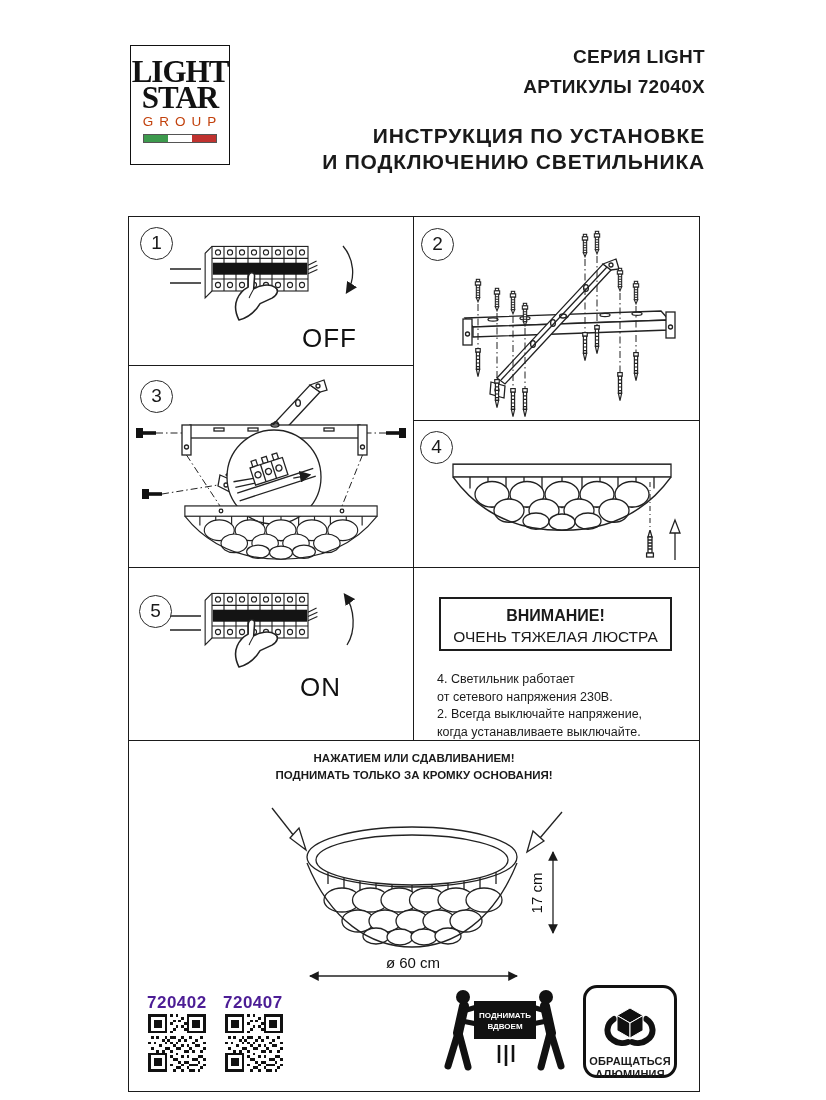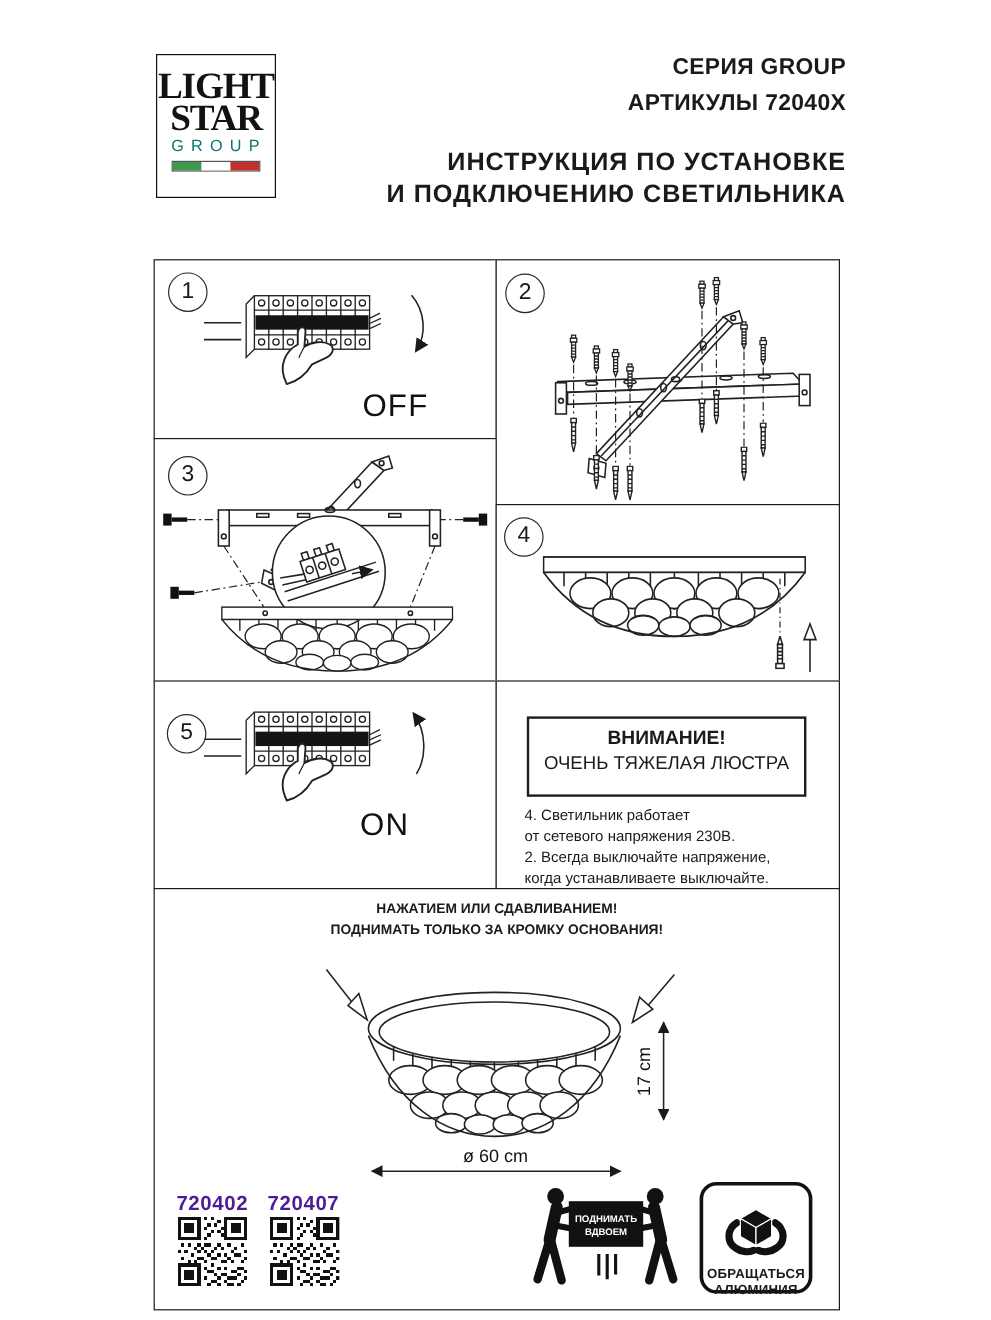--- a/index.html
+++ b/index.html
@@ -7,40 +7,40 @@
   .page { position:relative; width:826px; height:1100px; background:#fff; margin:0 auto;
           color:#1a1a1a; overflow:hidden; }
   .abs { position:absolute; }
 
   
   .logo-box { left:130px; top:45px; width:100px; height:120px; border:1.5px solid #111;
               text-align:center; background:#fff; }
   .logo-word { font-family:"Liberation Serif", serif; font-weight:bold; font-size:31px;
                line-height:26px; letter-spacing:-1px; color:#121212; }
   .logo-word.first { margin-top:13px; }
-  .logo-group { font-size:13.5px; letter-spacing:6px; padding-left:5px; margin-top:3px; color:#0f766e; }
+  .logo-group { font-size:13.5px; letter-spacing:6px; padding-left:5px; margin-top:3px; color:#c2410c; }
   .logo-flag { width:74px; height:9px; margin:5px auto 0; border:1px solid #555; display:flex; }
   .logo-flag span { flex:1; height:100%; }
 
   
   .hdr { right:121px; top:42px; text-align:right; }
   .hdr-series { font-size:19px; font-weight:bold; line-height:30px; letter-spacing:.3px; }
   .hdr-title  { margin-top:21px; font-size:21px; font-weight:bold; line-height:26px; letter-spacing:.8px; }
 
   
   .cell { position:absolute; border:1.6px solid #1b1b1b; background:#fff; }
   .stepnum { position:absolute; width:33px; height:33px; border:1.6px solid #2a2a2a; border-radius:50%;
              font-size:19px; line-height:30px; text-align:center; background:#fff; z-index:3; }
 
   svg text { font-family:"Liberation Sans", sans-serif; }
   .sw  { stroke:#222; fill:none; stroke-width:1.3; }
   .swf { stroke:#222; fill:#fff; stroke-width:1.3; }
 
   
-  .attn-box { left:439px; top:597px; width:233px; height:67px; border:2px solid #1d1d1d;
+  .attn-box { left:439px; top:597px; width:233px; height:54px; border:2px solid #1d1d1d;
               text-align:center; padding-top:6px; background:#fff; }
   .attn-title { font-size:16px; font-weight:bold; line-height:21px; }
   .attn-sub   { font-size:15.5px; line-height:22px; }
   .notes { left:437px; top:671px; width:262px; font-size:12.5px; line-height:17.5px; }
 
   
   .handling { left:138px; top:750px; width:552px; text-align:center;
               font-size:11.5px; font-weight:bold; line-height:16.5px; }
   .qr-label { font-size:17px; font-weight:bold; color:#4c1d95; letter-spacing:.5px; width:60px; }
 
@@ -152,21 +152,21 @@
     <div class="logo-word">STAR</div>
     <div class="logo-group">GROUP</div>
     <div class="logo-flag">
       <span style="background:#3d9a4d"></span>
       <span style="background:#ffffff"></span>
       <span style="background:#c0322f"></span>
     </div>
   </div>
 
   <div class="abs hdr">
-    <div class="hdr-series">СЕРИЯ GROUP</div>
+    <div class="hdr-series">СЕРИЯ LIGHT</div>
     <div class="hdr-series">АРТИКУЛЫ 72040X</div>
     <div class="hdr-title">
       <div>ИНСТРУКЦИЯ ПО УСТАНОВКЕ</div>
       <div>И ПОДКЛЮЧЕНИЮ СВЕТИЛЬНИКА</div>
     </div>
   </div>
 
   <div class="cell" style="left:128px;top:216px;width:286px;height:150px"></div>
   <div class="cell" style="left:412.5px;top:216px;width:287.5px;height:205.5px"></div>
   <div class="cell" style="left:128px;top:364.5px;width:286px;height:204px"></div>

